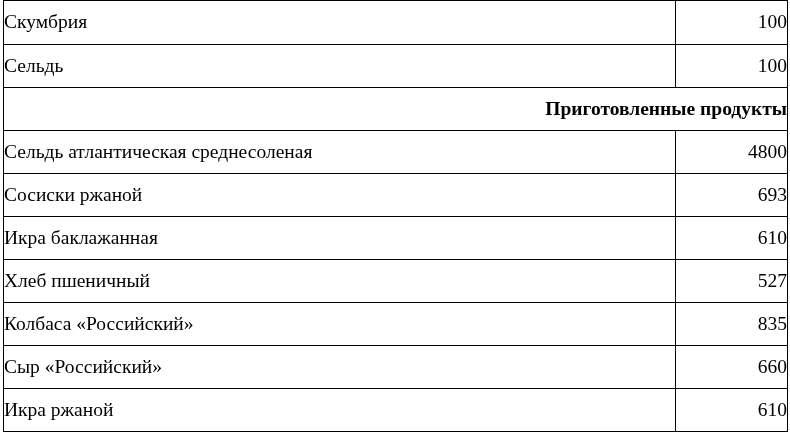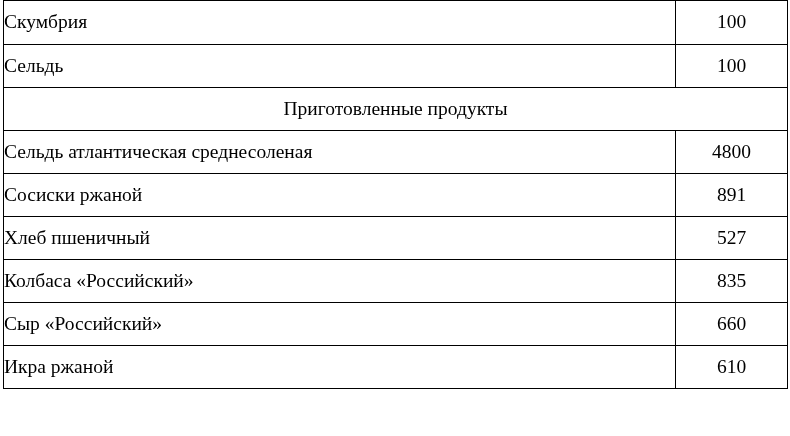--- a/index.html
+++ b/index.html
@@ -34,25 +34,25 @@
     line-height: 1.15;
     padding: 0;
     height: 42px;
     vertical-align: middle;
   }
   td.name {
     text-align: left;
     padding-left: 14px;
   }
   td.value {
-    text-align: center;
+    text-align: right;
   }
   tr.section td {
-    text-align: center;
-    font-weight: normal;
+    text-align: right;
+    font-weight: bold;
     font-size: 19.5px;
     padding: 0;
   }
   
   tr:first-child td { height: 43px; }
 </style>
 </head>
 <body>
 
 <div class="table-wrap">
@@ -77,23 +77,27 @@
         <td colspan="2">Приготовленные продукты</td>
       </tr>
 
       <tr>
         <td class="name">Сельдь атлантическая среднесоленая</td>
         <td class="value">4800</td>
       </tr>
 
       <tr>
         <td class="name">Сосиски ржаной</td>
-        <td class="value">891</td>
+        <td class="value">693</td>
       </tr>
 
+      <tr>
+        <td class="name">Икра баклажанная</td>
+        <td class="value">610</td>
+      </tr>
 
       <tr>
         <td class="name">Хлеб пшеничный</td>
         <td class="value">527</td>
       </tr>
 
       <tr>
         <td class="name">Колбаса «Российский»</td>
         <td class="value">835</td>
       </tr>

